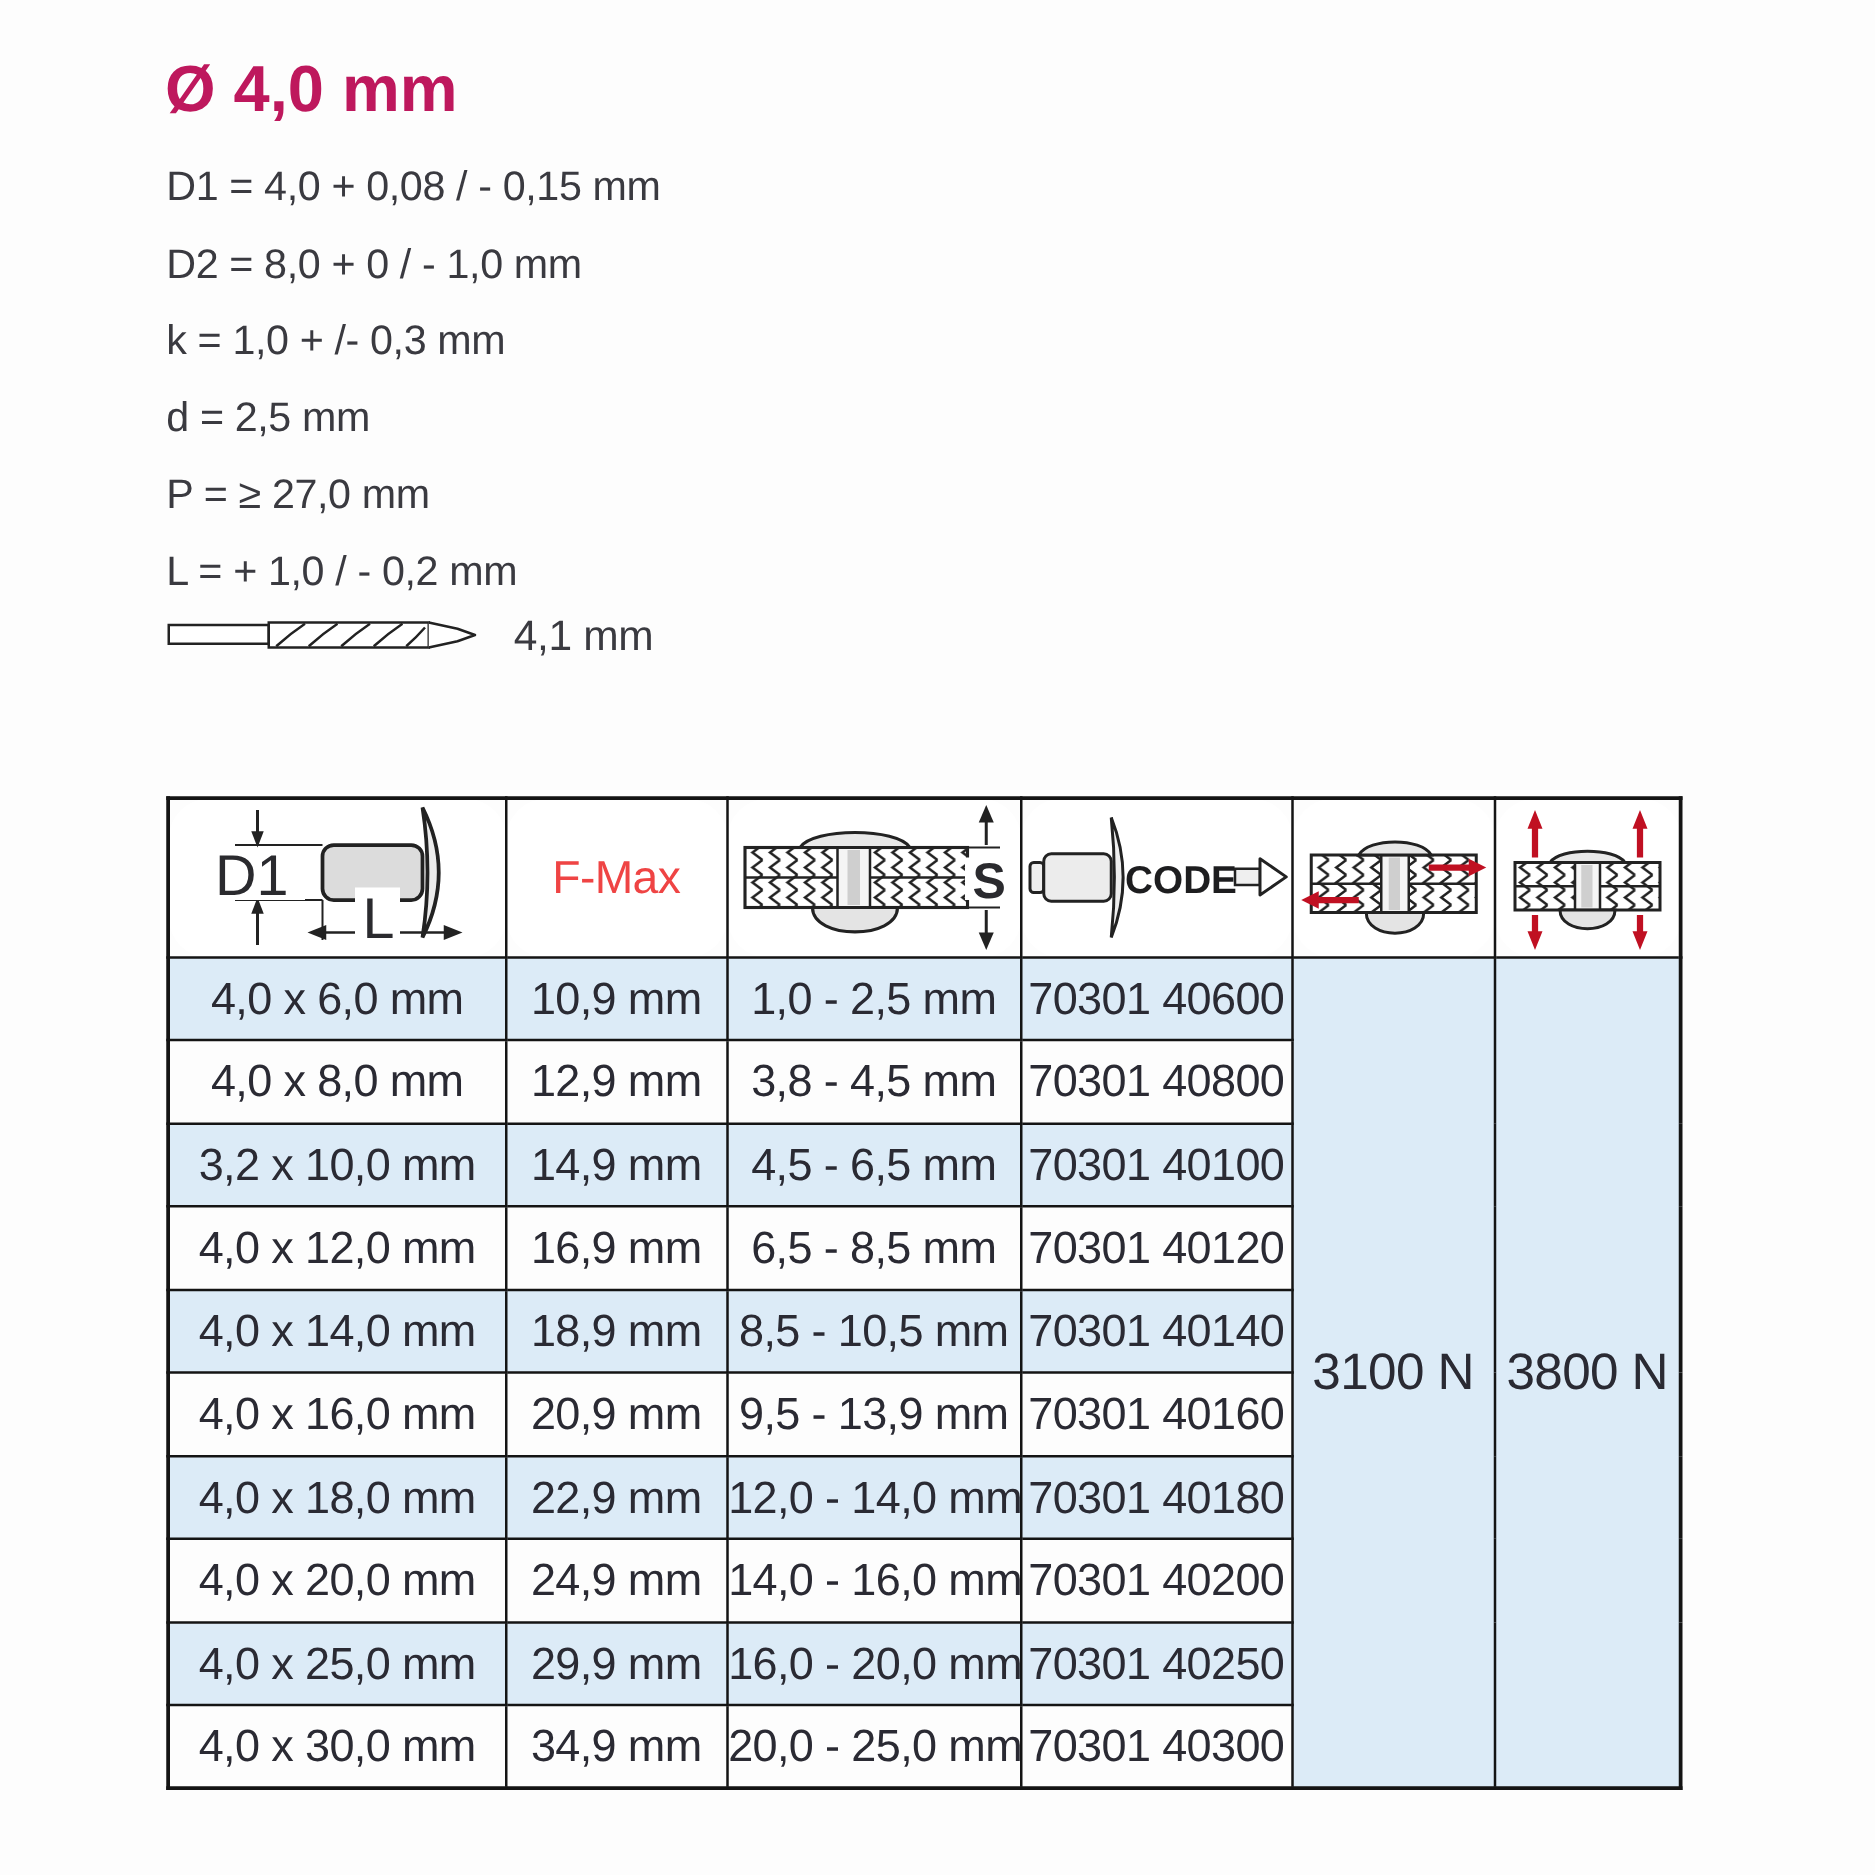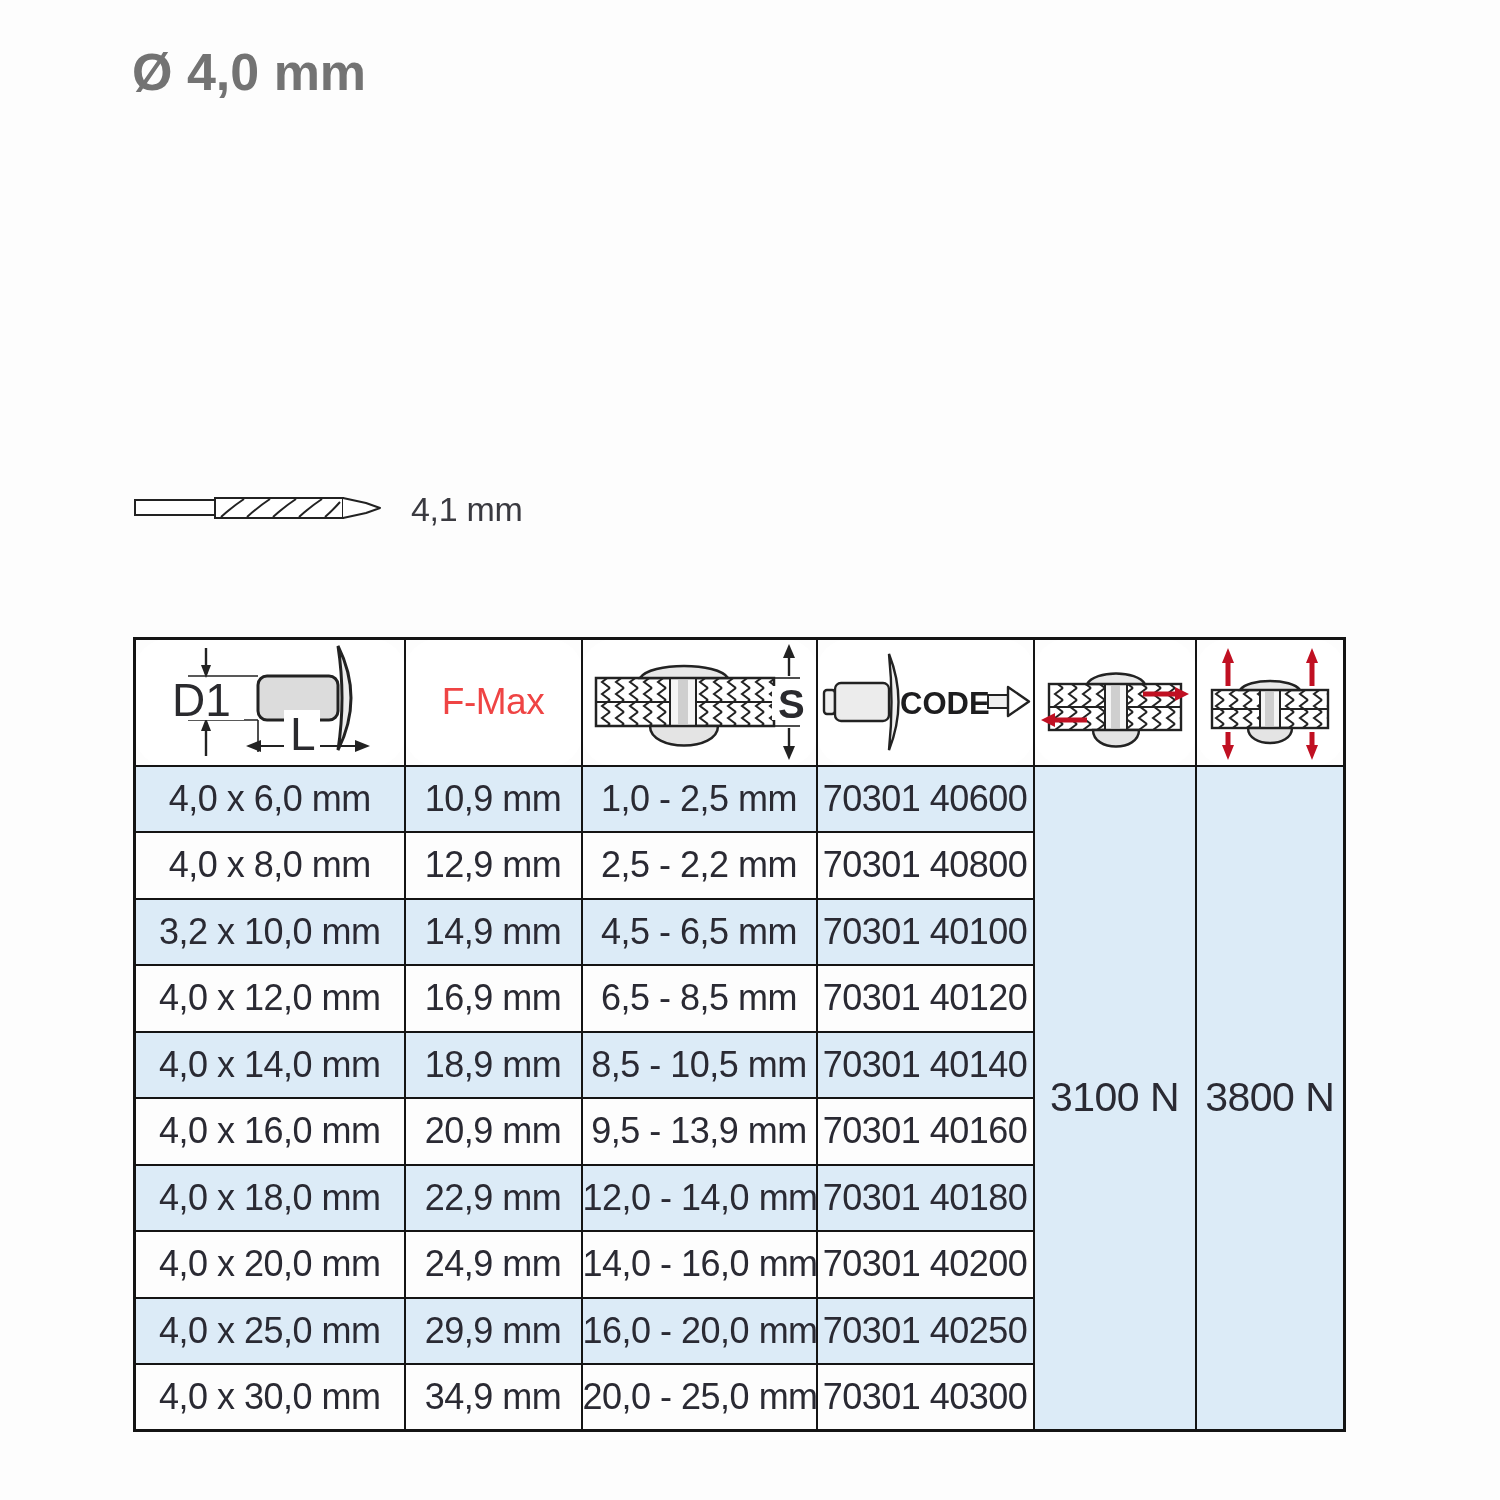--- a/index.html
+++ b/index.html
@@ -10,21 +10,21 @@
   }
   html,body{margin:0;padding:0;}
   body{
     width:1500px;height:1500px;background:#fdfdfd;
     font-family:"Liberation Sans", sans-serif;color:var(--ink);
     position:relative;overflow:hidden;
   }
   .page{position:absolute;inset:0;}
   .title{
     position:absolute;left:132px;top:42px;
-    font-size:52px;font-weight:700;color:#737373;letter-spacing:0px;
+    font-size:52px;font-weight:700;color:#be185d;letter-spacing:0px;
   }
   .specs{
     position:absolute;left:133px;top:118px;
   }
   .spec-line{
     height:61.5px;line-height:61.5px;
     font-size:33px;color:#3a3a40;letter-spacing:-0.3px;white-space:pre;
   }
   .drill-row{
     position:absolute;left:133px;top:490px;
@@ -54,20 +54,28 @@
   .hdr-svg{display:block;margin:0 auto;}
   svg text{font-family:"Liberation Sans", sans-serif;}
 </style>
 </head>
 <body>
 
 <div class="page">
 
   <div class="title">Ø 4,0 mm</div>
 
+  <div class="specs">
+    <div class="spec-line">D1 = 4,0 + 0,08 / - 0,15 mm</div>
+    <div class="spec-line">D2 = 8,0 + 0 / - 1,0 mm</div>
+    <div class="spec-line">k = 1,0 + /- 0,3 mm</div>
+    <div class="spec-line">d = 2,5 mm</div>
+    <div class="spec-line">P = ≥ 27,0 mm</div>
+    <div class="spec-line">L = + 1,0 / - 0,2 mm</div>
+  </div>
 
   <div class="drill-row">
     <svg class="hdr-svg" width="250" height="36" viewBox="0 0 250 36">
       <rect x="2" y="10" width="80" height="15" fill="#ffffff" stroke="#222" stroke-width="2"></rect>
       <rect x="82" y="8" width="128" height="20" fill="#ffffff" stroke="#222" stroke-width="2"></rect>
       <path d="M88,27 Q99,17 111,9" fill="none" stroke="#222" stroke-width="2"></path>
       <path d="M114,27 Q125,17 137,9" fill="none" stroke="#222" stroke-width="2"></path>
       <path d="M140,27 Q151,17 163,9" fill="none" stroke="#222" stroke-width="2"></path>
       <path d="M166,27 Q177,17 189,9" fill="none" stroke="#222" stroke-width="2"></path>
       <path d="M192,27 Q200,20 207,12" fill="none" stroke="#222" stroke-width="2"></path>
@@ -192,21 +200,21 @@
         <td>4,0 x 6,0 mm</td>
         <td>10,9 mm</td>
         <td>1,0 - 2,5 mm</td>
         <td>70301 40600</td>
         <td class="strength" rowspan="10">3100 N</td>
         <td class="strength" rowspan="10">3800 N</td>
       </tr>
       <tr>
         <td>4,0 x 8,0 mm</td>
         <td>12,9 mm</td>
-        <td>2,5 - 2,2 mm</td>
+        <td>3,8 - 4,5 mm</td>
         <td>70301 40800</td>
       </tr>
       <tr class="hl">
         <td>3,2 x 10,0 mm</td>
         <td>14,9 mm</td>
         <td>4,5 - 6,5 mm</td>
         <td>70301 40100</td>
       </tr>
       <tr>
         <td>4,0 x 12,0 mm</td>

